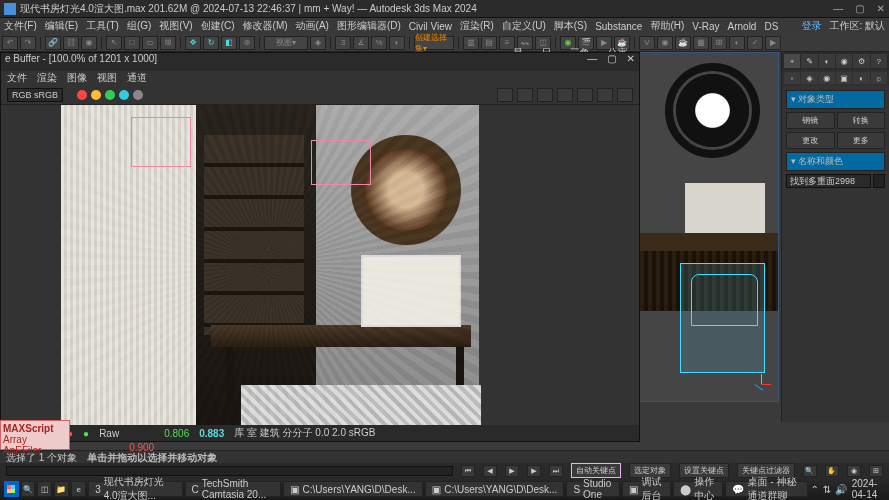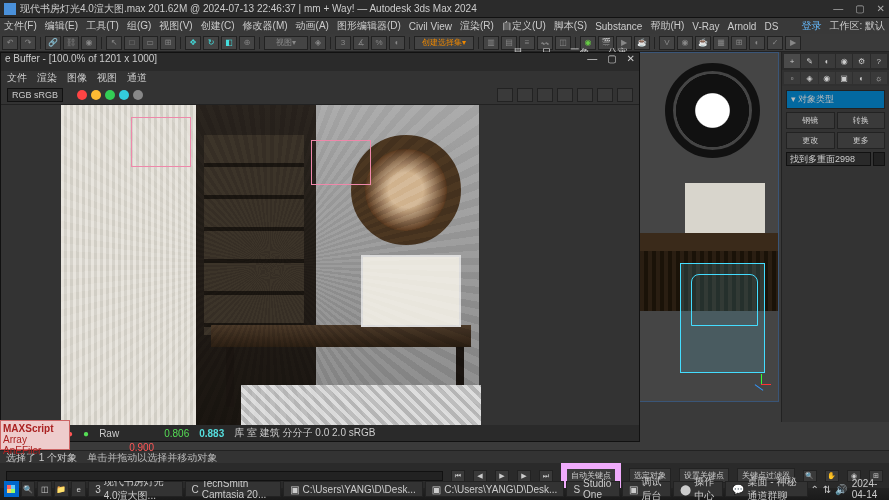--- a/index.html
+++ b/index.html
@@ -89,21 +89,21 @@
 .cmd-body{ flex:1; padding:4px; display:flex; flex-direction:column; gap:3px;}
 .cmd-body .hdr{ background:#0369a1; padding:2px 4px; font-size:9px; color:#bbb; border:1px solid #222;}
 .cmd-body .field{ display:flex; gap:2px;}
 .cmd-body .btn{ flex:1; background:#3a3a3a; border:1px solid #222; padding:2px; font-size:8px; text-align:center; cursor:pointer;}
 .cmd-body input{ width:100%; background:#2a2a2a; border:1px solid #111; color:#ccc; padding:1px 3px; font-size:9px;}
 .swatch{ width:14px; height:14px; background:#222; border:1px solid #111;}
 
 
 .timeline{ height:28px; background:#333; border-top:1px solid #222; display:flex; flex-direction:column;}
 .tl-status{ height:12px; display:flex; align-items:flex-start; padding:0 6px; gap:10px; font-size:8px;}
-.tl-status .prompt{ color:#bbb;}
+.tl-status .prompt{ color:#bbb;font-weight:bold;}
 .tl-track{ flex:1; background:#2a2a2a; display:flex; align-items:center; padding:0 6px; gap:8px;}
 .tl-track .slider{ flex:1; height:10px; background:#222; border:1px solid #111; position:relative;}
 .tl-track .btn{ width:14px; height:12px; background:#3a3a3a; border:1px solid #222; cursor:pointer; font-size:7px; display:flex; align-items:center; justify-content:center;}
 
 
 .taskbar{ height:22px; background:linear-gradient(#2a2a2a,#1a1a1a); display:flex; align-items:center; gap:2px; padding:0 4px;}
 .taskbar .start{ width:18px; height:16px; background:#06c; cursor:pointer; display:flex;}
 .taskbar .start::before{content:"";margin:auto;width:8px;height:8px;background:conic-gradient(#6cf 0 25%,#9f6 0 50%,#fc6 0 75%,#f66 0);}
 .taskbar .tbi{ width:18px; height:16px; background:#333; border:1px solid #222; cursor:pointer; font-size:8px; display:flex; align-items:center; justify-content:center;}
 .taskbar .task{ padding:0 6px; height:16px; background:#333; border:1px solid #222; cursor:pointer; font-size:8px; display:flex; align-items:center; gap:3px;}
@@ -168,21 +168,21 @@
   <div class="tb" data-interactable="true">⊕</div>
   <div class="sep" data-interactable="false"></div>
   <div class="tb" data-interactable="true" style="width:44px">视图▾</div>
   <div class="tb" data-interactable="true">◈</div>
   <div class="sep" data-interactable="false"></div>
   <div class="tb" data-interactable="true">3</div>
   <div class="tb" data-interactable="true">∡</div>
   <div class="tb" data-interactable="true">%</div>
   <div class="tb" data-interactable="true">◐</div>
   <div class="sep" data-interactable="false"></div>
-  <div class="tb orange" data-interactable="true" style="width:60px">创建选择集▾</div>
+  <div class="tb orange" data-interactable="true" style="width:40px">创建选择集▾</div>
   <div class="sep" data-interactable="false"></div>
   <div class="tb" data-interactable="true">▥</div>
   <div class="tb" data-interactable="true">▤</div>
   <div class="tb" data-interactable="true">≡</div>
   <div class="tb" data-interactable="true">〰</div>
   <div class="tb" data-interactable="true">◫</div>
   <div class="sep" data-interactable="false"></div>
   <div class="tb green" data-interactable="true">◉</div>
   <div class="tb" data-interactable="true">🎬</div>
   <div class="tb" data-interactable="true">▶</div>
@@ -375,20 +375,21 @@
   <div class="cmd-body" data-interactable="false">
     <div class="hdr" data-interactable="true">▾ 对象类型</div>
     <div class="field">
       <div class="btn" data-interactable="true">钢镜</div>
       <div class="btn" data-interactable="true">转换</div>
     </div>
     <div class="field">
       <div class="btn" data-interactable="true">更改</div>
       <div class="btn" data-interactable="true">更多</div>
     </div>
+    <div class="hdr" data-interactable="true">▾ 名称和颜色</div>
     <div class="field">
       <input data-interactable="true" value="找到多重面2998" style="">
       <div class="swatch" data-interactable="true"></div>
     </div>
   </div>
 </div>
 
 <div class="maxscript" data-interactable="true">
   <div data-interactable="false" style="font-weight:bold">MAXScript</div>
   <div data-interactable="false">Array AnEFiler</div>
@@ -399,21 +400,21 @@
     <span data-interactable="false">选择了 1 个对象</span>
     <span class="prompt" data-interactable="false">单击并拖动以选择并移动对象</span>
   </div>
   <div class="tl-track" data-interactable="false">
     <div class="slider" data-interactable="true"></div>
     <div class="btn" data-interactable="true">⏮</div>
     <div class="btn" data-interactable="true">◀</div>
     <div class="btn" data-interactable="true">▶</div>
     <div class="btn" data-interactable="true">▶</div>
     <div class="btn" data-interactable="true">⏭</div>
-    <span data-interactable="true" style="background:#3a3a3a;border:6px solid #f0abfc;padding:1px 4px;font-size:8px">自动关键点</span>
+    <span data-interactable="true" style="background:#3a3a3a;border:1px solid #f0abfc;padding:1px 4px;font-size:8px">自动关键点</span>
     <span data-interactable="true" style="background:#3a3a3a;border:1px solid #222;padding:1px 4px;font-size:8px">选定对象</span>
     <span data-interactable="true" style="background:#3a3a3a;border:1px solid #222;padding:1px 4px;font-size:8px">设置关键点</span>
     <span data-interactable="true" style="background:#3a3a3a;border:1px solid #222;padding:1px 4px;font-size:8px">关键点过滤器</span>
     <div class="btn" data-interactable="true">🔍</div>
     <div class="btn" data-interactable="true">✋</div>
     <div class="btn" data-interactable="true">◉</div>
     <div class="btn" data-interactable="true">⊞</div>
   </div>
 </div>
 

